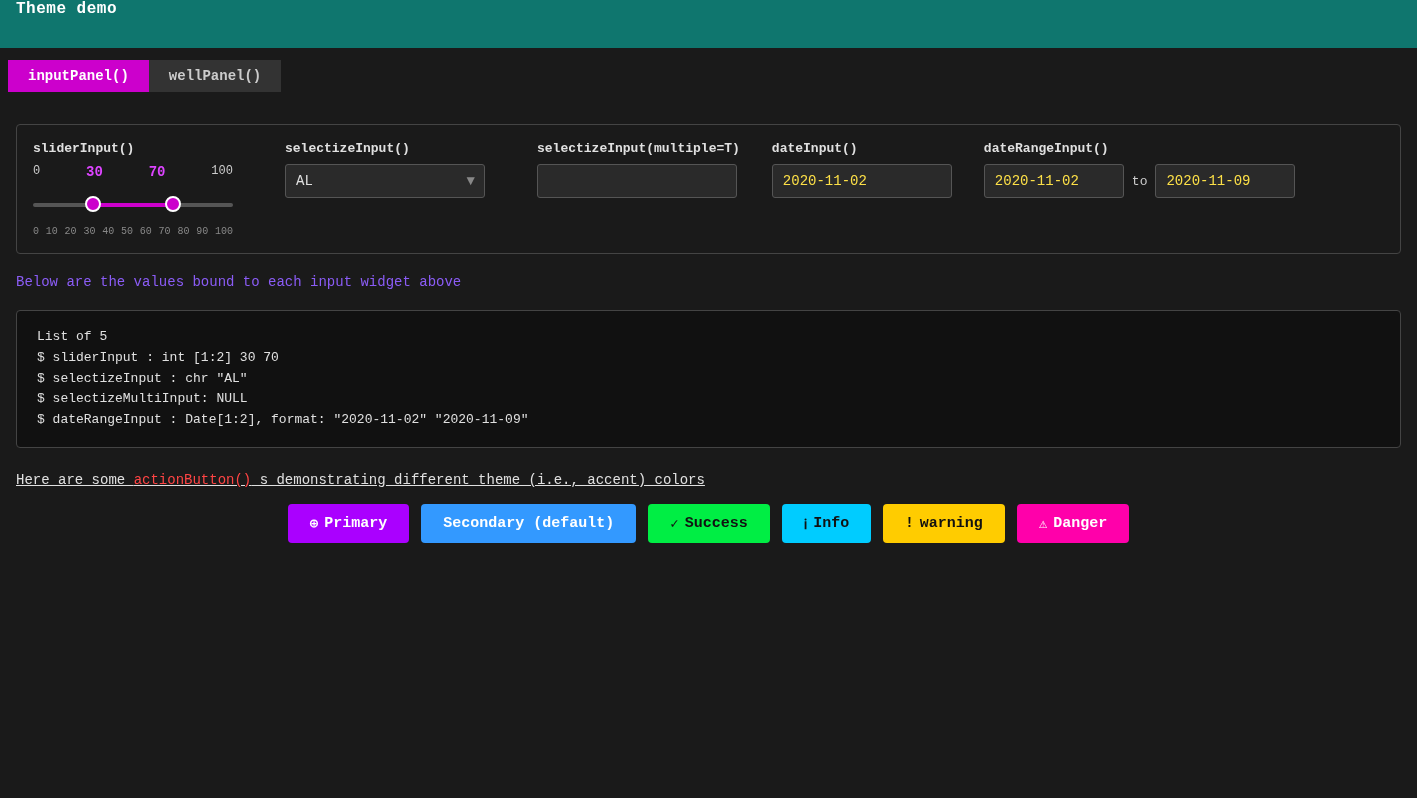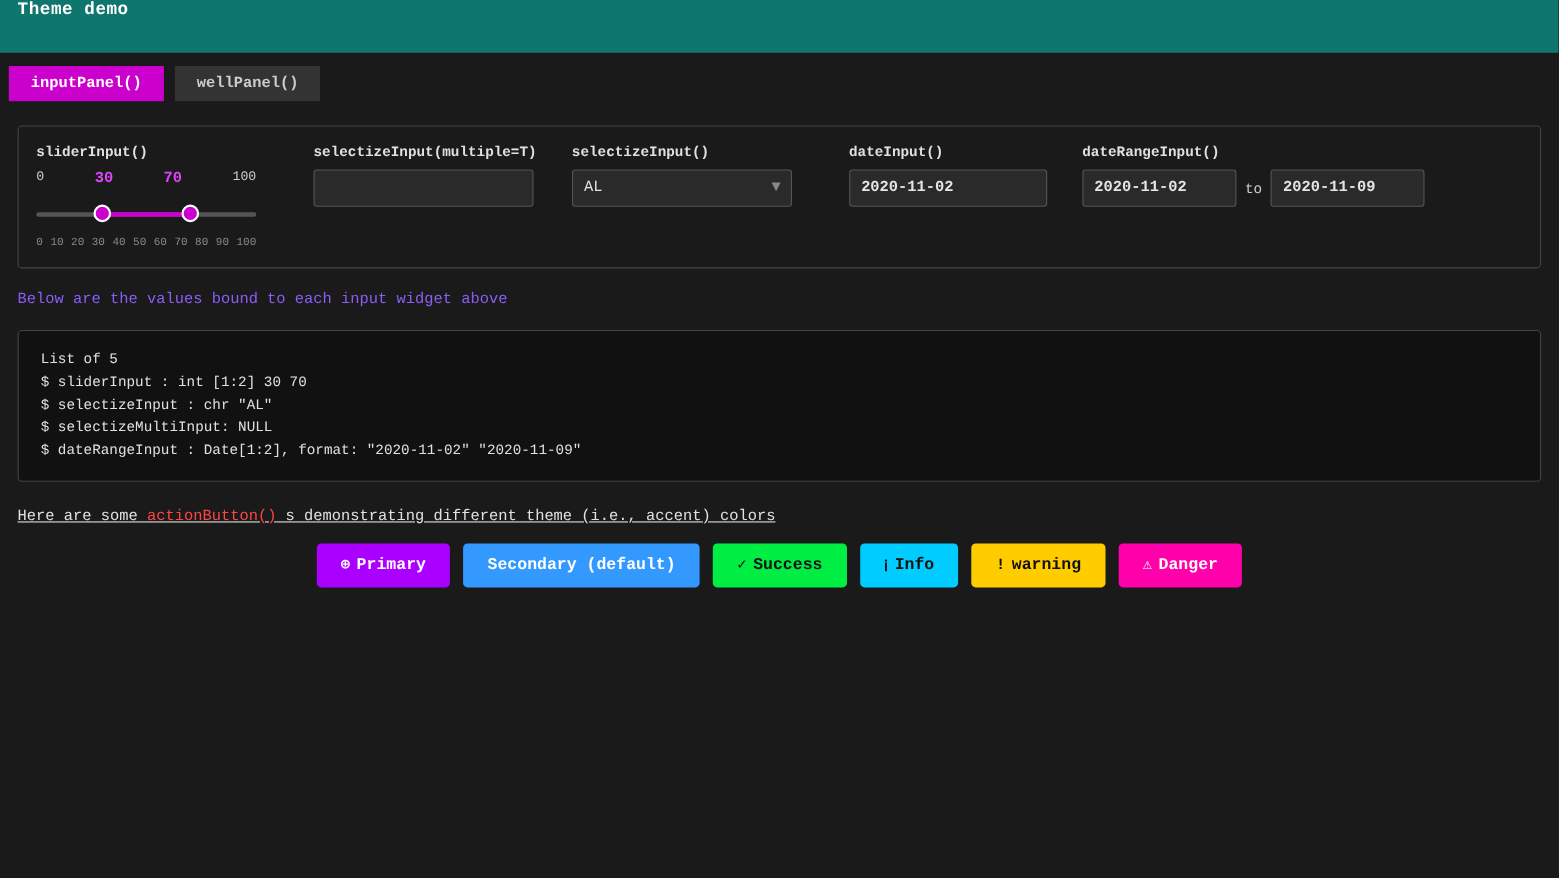--- a/index.html
+++ b/index.html
@@ -34,22 +34,22 @@
     }
     .navbar-items li a {
       color: #cccccc;
       text-decoration: none;
       font-size: 14px;
     }
 
     
     .tabs-bar {
       display: flex;
-      margin: 12px 8px 6px 8px;
-      gap: 10px;
+      margin: 12px 8px 16px 8px;
+      gap: 0;
     }
     .tab-btn {
       padding: 8px 20px;
       border: none;
       cursor: pointer;
       font-family: 'Courier New', Courier, monospace;
       font-size: 14px;
       font-weight: bold;
     }
     .tab-btn.active {
@@ -134,27 +134,26 @@
       font-family: 'Courier New', Courier, monospace;
       font-size: 14px;
       border-radius: 3px;
       width: 200px;
     }
 
     
     .date-input {
       background-color: #2a2a2a;
       border: 1px solid #555555;
-      color: #e5e5e5;
+      color: #fde047;
       padding: 8px 10px;
       font-family: 'Courier New', Courier, monospace;
       font-size: 14px;
       border-radius: 3px;
       width: 180px;
-      font-weight: bold;
     }
 
     
     .date-range-row {
       display: flex;
       align-items: center;
       gap: 8px;
     }
     .date-range-sep {
       color: #cccccc;
@@ -314,33 +313,33 @@
             <span>40</span>
             <span>50</span>
             <span>60</span>
             <span>70</span>
             <span>80</span>
             <span>90</span>
             <span>100</span>
         </div>
       </div>
 
-      <div class="input-group">
-        <span class="input-label">selectizeInput(multiple=T)</span>
-        <input type="text" class="text-input" value="" style="">
-      </div>
-
       <div class="input-group select-section">
         <span class="input-label">selectizeInput()</span>
         <div class="select-wrapper">
           <select class="select-input">
             <option value="AL">AL</option>
           </select>
           <span class="select-arrow">▼</span>
         </div>
+      </div>
+
+      <div class="input-group">
+        <span class="input-label">selectizeInput(multiple=T)</span>
+        <input type="text" class="text-input" value="" style="">
       </div>
 
       <div class="input-group">
         <span class="input-label">dateInput()</span>
         <input type="text" class="date-input" value="2020-11-02" style="">
       </div>
 
       <div class="input-group">
         <span class="input-label">dateRangeInput()</span>
         <div class="date-range-row">

